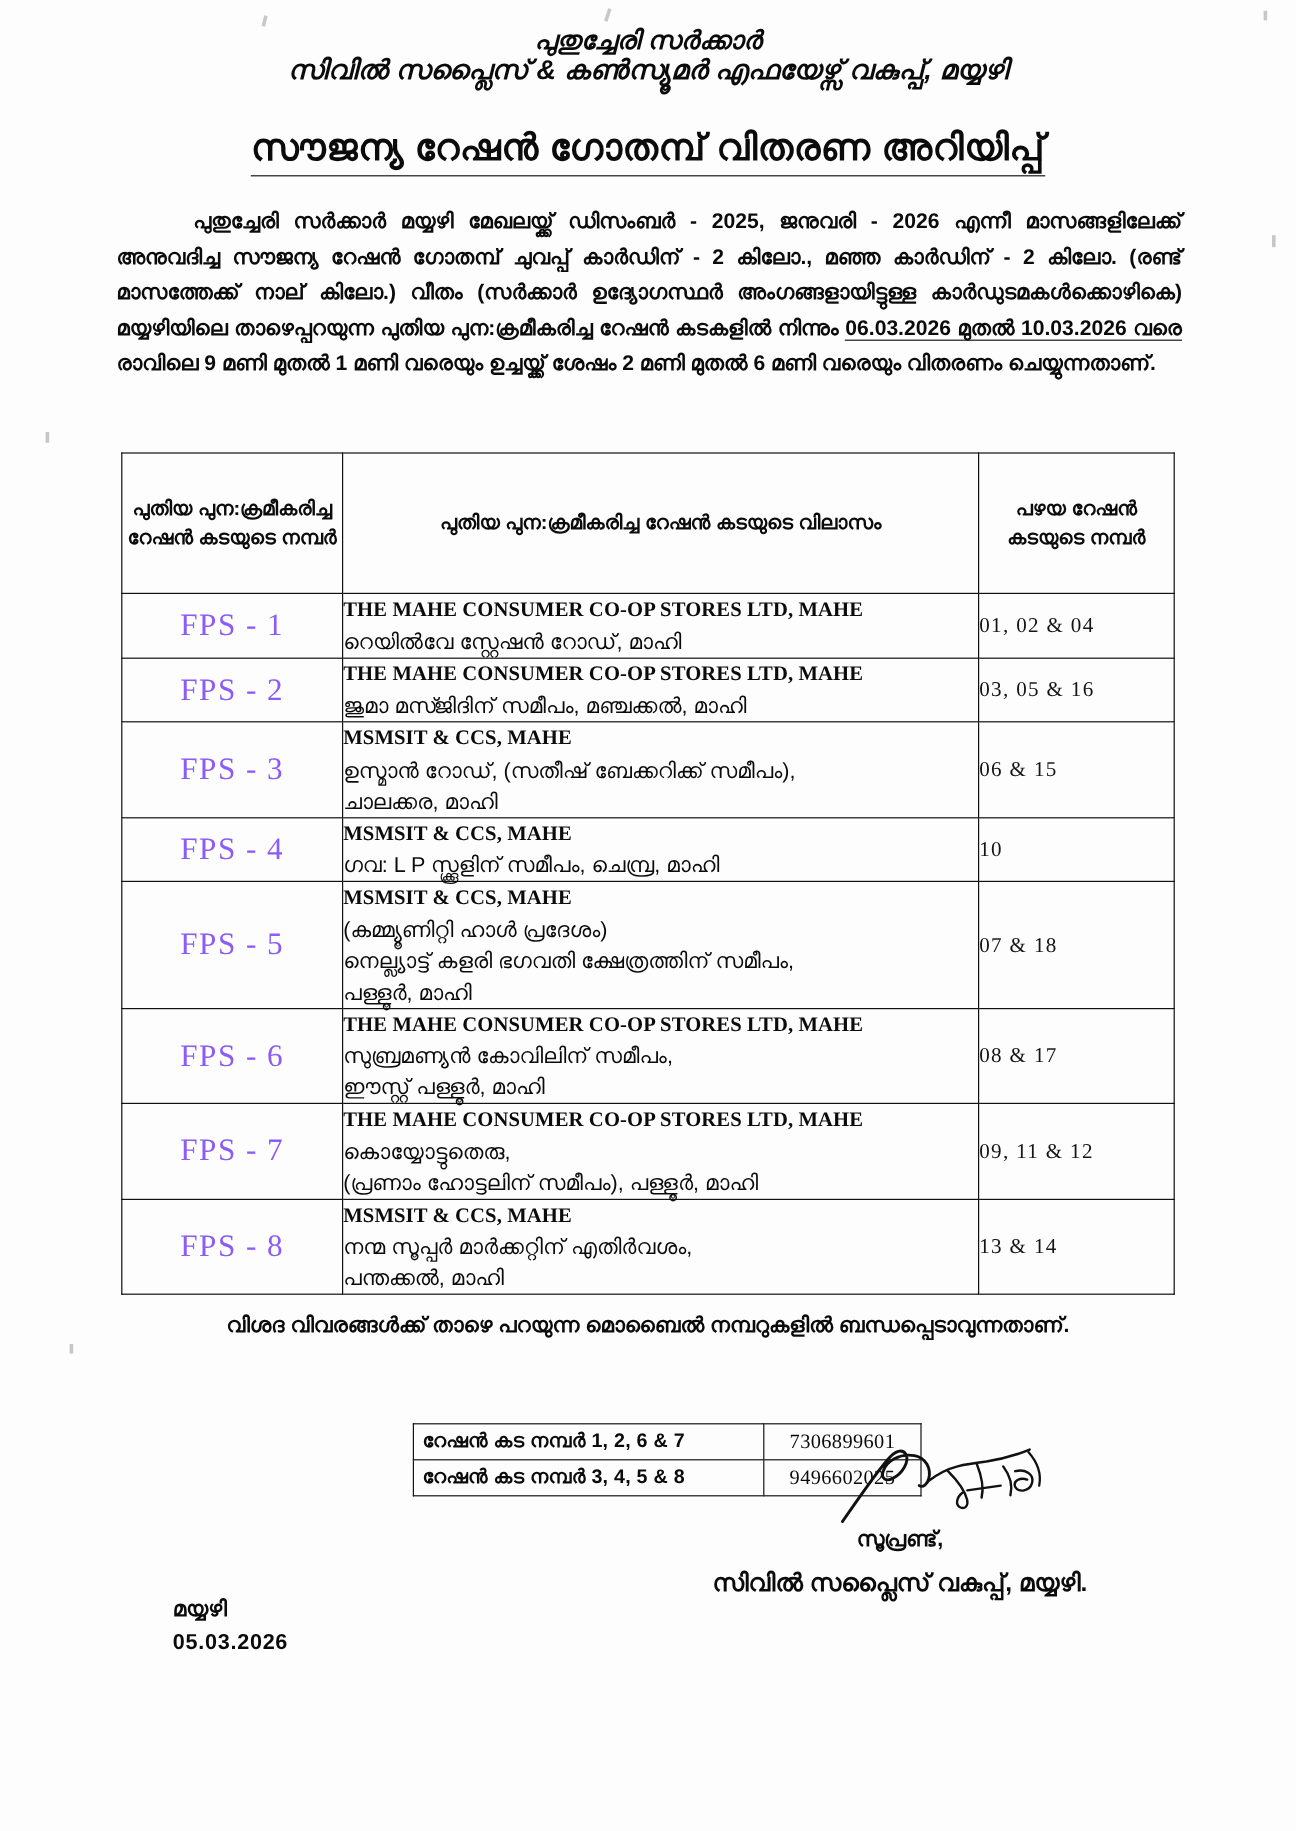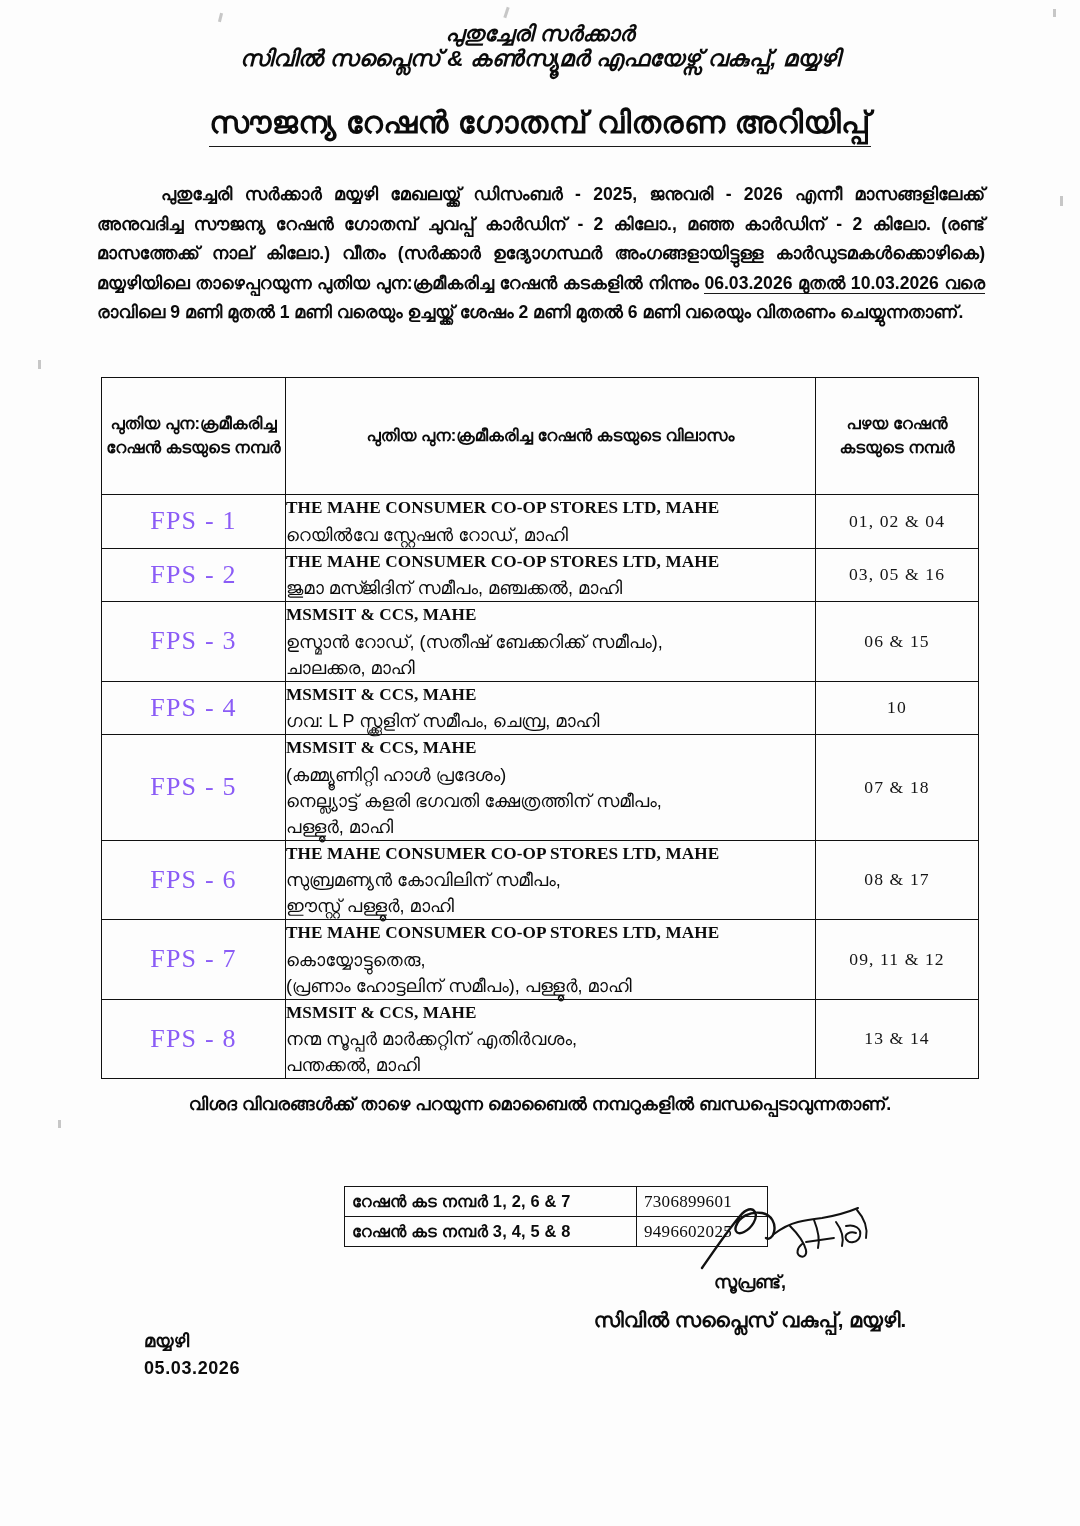--- a/index.html
+++ b/index.html
@@ -62,21 +62,21 @@
   .doc-title span.u {
     display: inline-block;
     border-bottom: 1.6px solid #1a1a1a;
     padding-bottom: 5px;
   }
 
   
   .intro {
     position: absolute;
     left: 97px;
-    top: 180px;
+    top: 170px;
     width: 888px;
     font-family: "Liberation Sans", sans-serif;
     font-size: 17.6px;
     line-height: 29.6px;
     text-align: justify;
     text-justify: inter-word;
     font-weight: 600;
   }
   .intro .ind { display: inline-block; width: 64px; }
   .intro b { font-weight: 700; }
@@ -137,21 +137,21 @@
     margin-bottom: 1px;
   }
   td.addr .ml {
     display: block;
     font-family: "Liberation Sans", sans-serif;
     font-size: 18px;
     font-weight: 500;
     line-height: 26px;
   }
   td.old {
-    text-align: center;
+    text-align: left;
     font-family: "Liberation Serif", serif;
     font-size: 17.6px;
     letter-spacing: 1.1px;
     color: #151515;
   }
 
   
   .note {
     position: absolute;
     left: 0; right: 0;
@@ -184,21 +184,21 @@
     font-family: "Liberation Sans", sans-serif;
     font-size: 16.4px;
     font-weight: 600;
     letter-spacing: .2px;
     white-space: nowrap;
   }
   table.phones td.label b { font-weight: 700; }
   table.phones td.num {
     font-family: "Liberation Serif", serif;
     font-size: 17px;
-    text-align: left;
+    text-align: center;
     letter-spacing: .3px;
   }
 
   
   .sig-svg {
     position: absolute;
     left: 694px;
     top: 1196px;
   }
   .sig-block {

